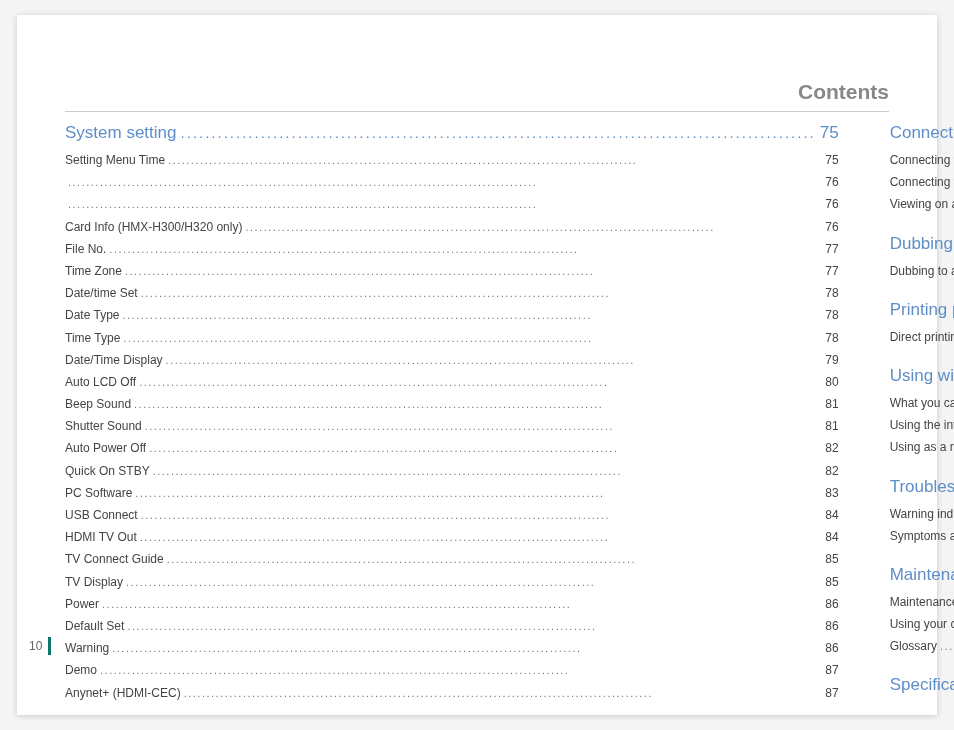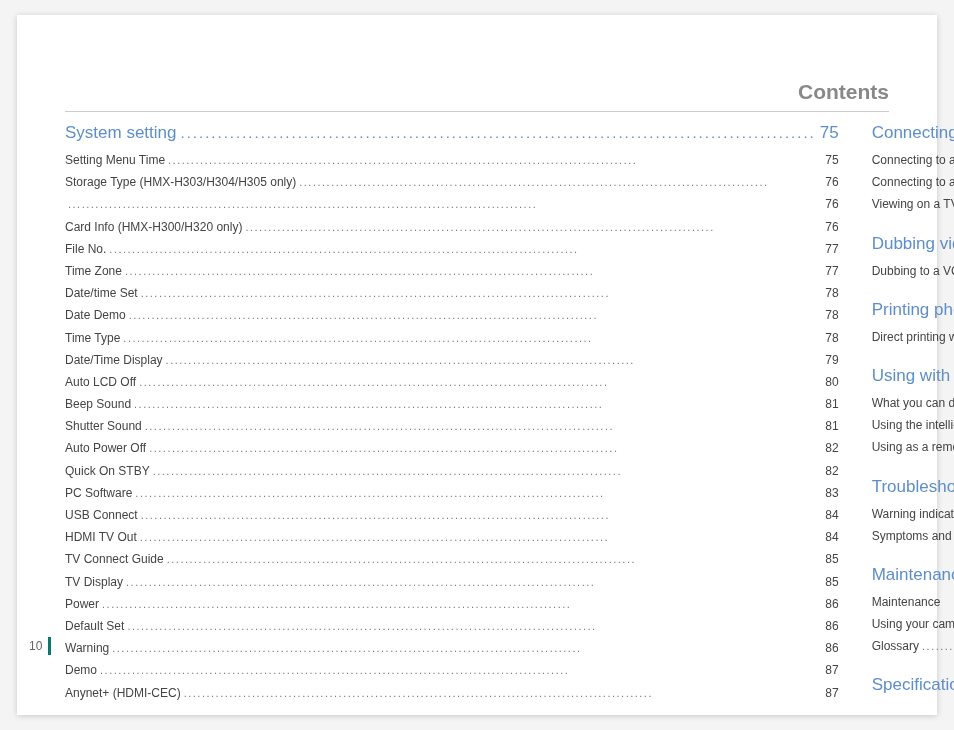--- a/index.html
+++ b/index.html
@@ -36,21 +36,21 @@
     border: none;
     border-top: 1px solid #ccc;
   }
   .columns {
     position: absolute;
     top: 108px;
     left: 48px;
     right: 48px;
     bottom: 30px;
     display: flex;
-    gap: 33px;
+    gap: 51px;
   }
   .col { flex: 1 1 0; }
   .section-head {
     display: flex;
     align-items: baseline;
     font-size: 17px;
     color: #5e8ec7;
     font-weight: 300;
     margin-top: 18px;
     margin-bottom: 6px;
@@ -109,21 +109,20 @@
           <span class="label">System setting</span>
           <span class="leader">.......................................................................................................</span>
           <span class="pg">75</span>
         </div>
         <div class="entry">
           <span class="label">Setting Menu Time</span>
           <span class="leader">.......................................................................................................</span>
           <span class="pg">75</span>
         </div>
         <div class="entry">
-          <span class="label">Storage Type (HMX-H303/H304/H305 only)</span>
           <span class="leader">.......................................................................................................</span>
           <span class="pg">76</span>
         </div>
         <div class="entry">
           <span class="leader">.......................................................................................................</span>
           <span class="pg">76</span>
         </div>
         <div class="entry">
           <span class="label">Card Info (HMX-H300/H320 only)</span>
           <span class="leader">.......................................................................................................</span>
@@ -138,21 +137,21 @@
           <span class="label">Time Zone</span>
           <span class="leader">.......................................................................................................</span>
           <span class="pg">77</span>
         </div>
         <div class="entry">
           <span class="label">Date/time Set</span>
           <span class="leader">.......................................................................................................</span>
           <span class="pg">78</span>
         </div>
         <div class="entry">
-          <span class="label">Date Demo</span>
+          <span class="label">Date Type</span>
           <span class="leader">.......................................................................................................</span>
           <span class="pg">78</span>
         </div>
         <div class="entry">
           <span class="label">Time Type</span>
           <span class="leader">.......................................................................................................</span>
           <span class="pg">78</span>
         </div>
         <div class="entry">
           <span class="label">Date/Time Display</span>

